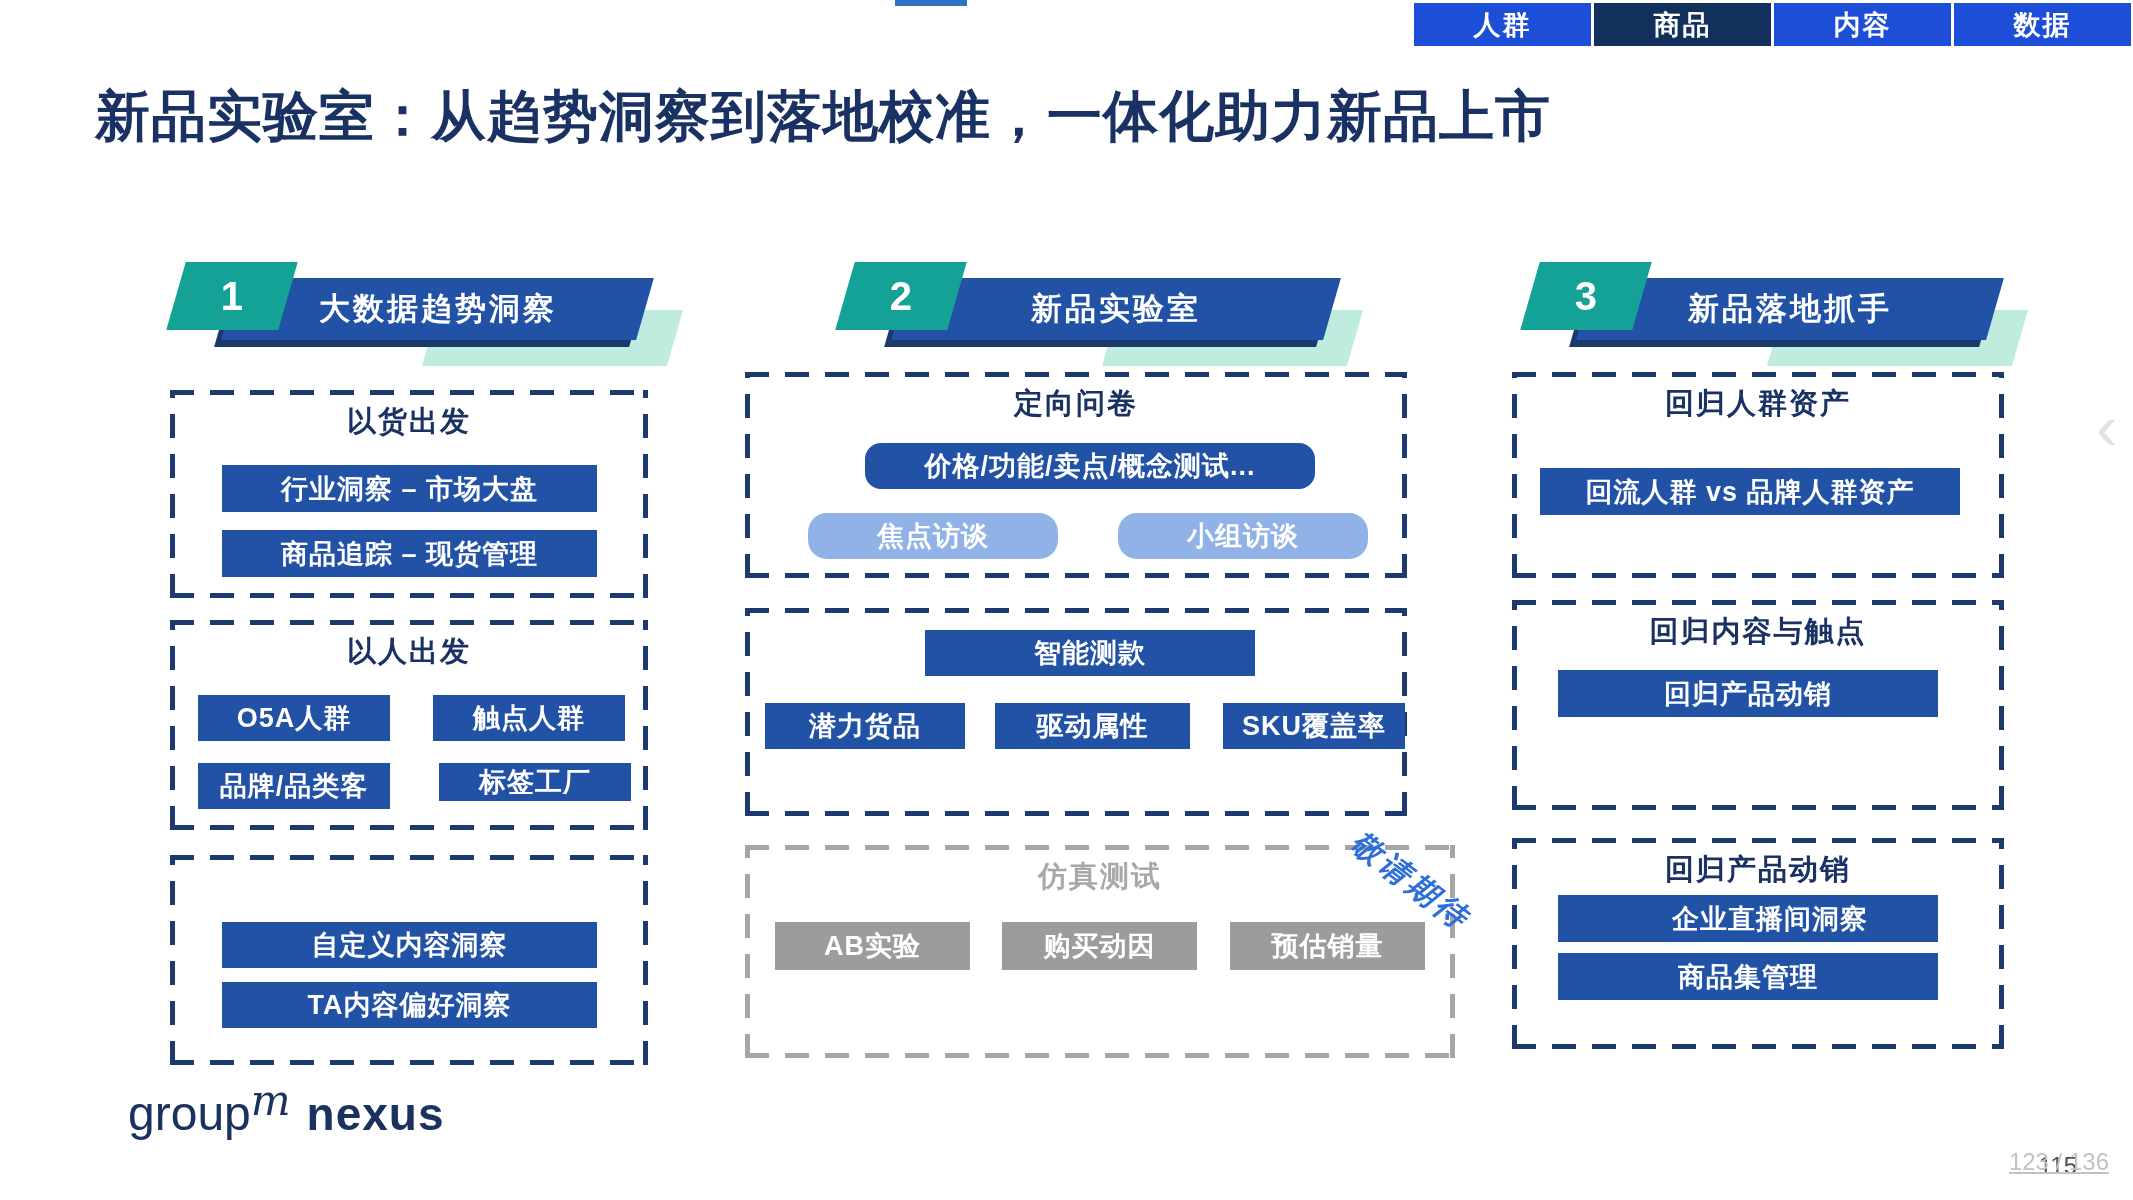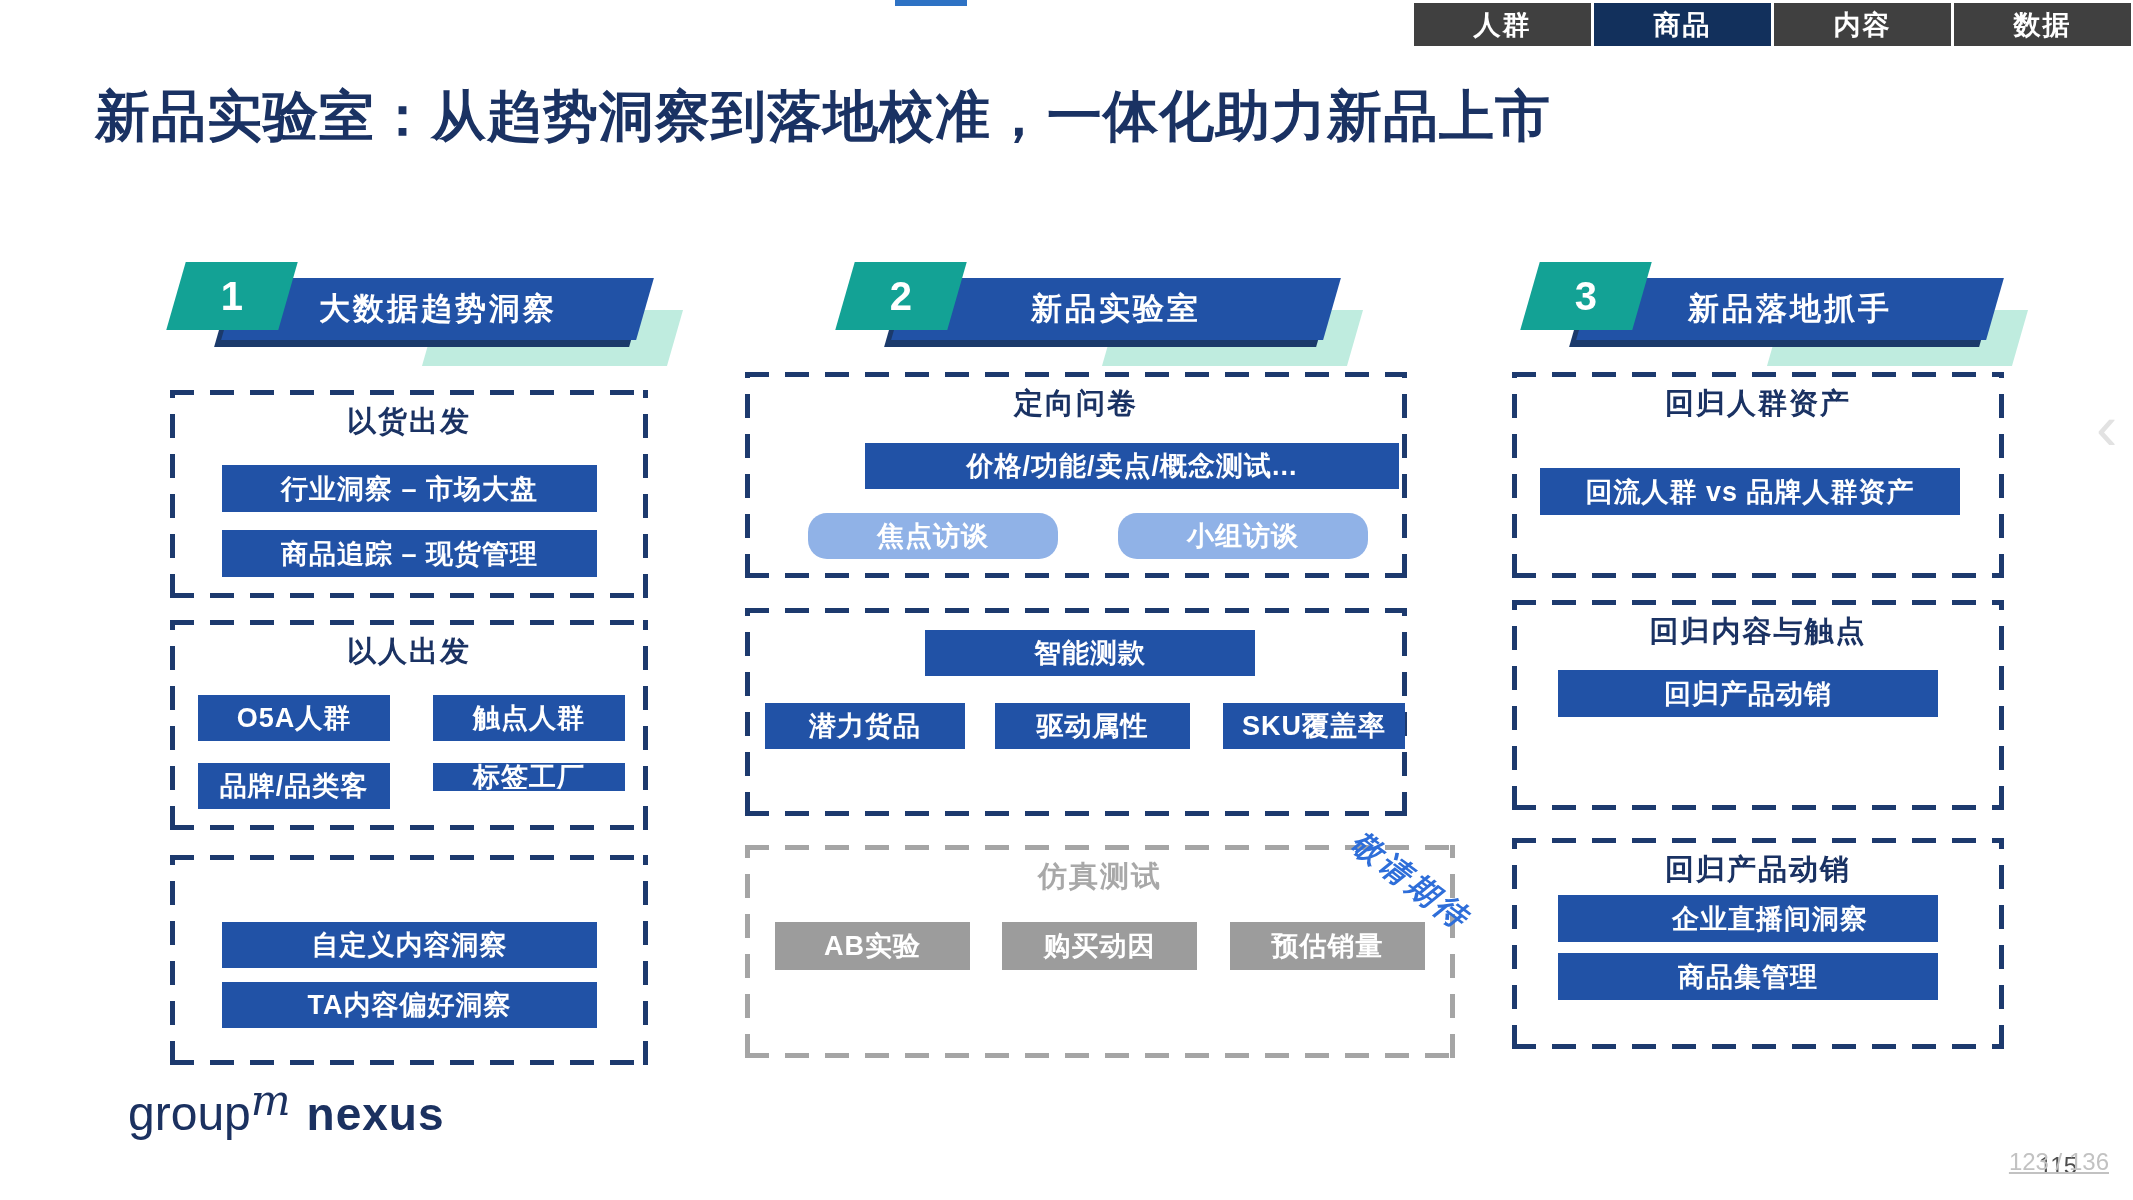--- a/index.html
+++ b/index.html
@@ -5,21 +5,21 @@
   * { margin:0; padding:0; box-sizing:border-box; }
   html,body { background:#ffffff; }
   body { font-family:"Liberation Sans","DejaVu Sans",sans-serif; }
   .slide { position:relative; width:2133px; height:1200px; background:#ffffff; overflow:hidden; }
 
   
   .top-accent { position:absolute; left:895px; top:0; width:72px; height:6px; background:#2e72c4; }
 
   
   .tabs { position:absolute; top:3px; right:2px; display:flex; gap:3px; }
-  .tab { width:177px; height:43px; background:#404040; color:#ffffff; font-weight:bold; font-size:27px;
+  .tab { width:177px; height:43px; background:#1d4ed8; color:#ffffff; font-weight:bold; font-size:27px;
          display:flex; align-items:center; justify-content:center; letter-spacing:2px; cursor:pointer; }
   .tab.active { background:#12305c; }
 
   
   .page-title { position:absolute; left:95px; top:80px; font-size:55px; font-weight:bold; color:#1a3263; letter-spacing:1px; white-space:nowrap; }
 
   
   .hdr { position:absolute; height:120px; }
   .hdr > div { position:absolute; }
   .hdr-mint { background:#bfecdf; transform:skewX(-16deg); height:56px; }
@@ -94,42 +94,42 @@
     <div class="box-title">以货出发</div>
     <div class="btn" style="left:52px; top:75px; width:375px; height:47px;">行业洞察 – 市场大盘</div>
     <div class="btn" style="left:52px; top:140px; width:375px; height:47px;">商品追踪 – 现货管理</div>
   </div>
 
   <div class="dbox" style="left:170px; top:620px; width:478px; height:210px;">
     <div class="box-title">以人出发</div>
     <div class="btn" style="left:28px; top:75px; width:192px; height:46px;">O5A人群</div>
     <div class="btn" style="left:263px; top:75px; width:192px; height:46px;">触点人群</div>
     <div class="btn" style="left:28px; top:143px; width:192px; height:46px;">品牌/品类客</div>
-    <div class="btn" style="left:263px; top:143px; width:192px; height:28px;">标签工厂</div>
+    <div class="btn" style="left:269px; top:143px; width:192px; height:38px;">标签工厂</div>
   </div>
 
   <div class="dbox" style="left:170px; top:855px; width:478px; height:210px;">
     <div class="btn" style="left:52px; top:67px; width:375px; height:46px;">自定义内容洞察</div>
     <div class="btn" style="left:52px; top:127px; width:375px; height:46px;">TA内容偏好洞察</div>
   </div>
 
   <div class="hdr" style="left:845px; top:262px; width:540px;">
     <div class="hdr-mint" style="left:265px; top:48px; width:245px;"></div>
     <div class="hdr-shadow" style="left:48px; top:23px; width:432px;"></div>
     <div class="hdr-blue" style="left:55px; top:16px; width:432px;">
       <span>新品实验室</span>
     </div>
     <div class="hdr-num" style="left:0; top:0;">
       <span>2</span>
     </div>
   </div>
 
   <div class="dbox" style="left:745px; top:372px; width:662px; height:206px;">
     <div class="box-title">定向问卷</div>
-    <div class="btn" style="left:120px; top:71px; width:534px; height:46px;">价格/功能/卖点/概念测试...</div>
+    <div class="btn" style="left:120px; top:71px; width:450px; height:46px;border-radius:16px;">价格/功能/卖点/概念测试...</div>
     <div class="btn light" style="left:63px; top:141px; width:250px; height:46px;">焦点访谈</div>
     <div class="btn light" style="left:373px; top:141px; width:250px; height:46px;">小组访谈</div>
   </div>
 
   <div class="dbox" style="left:745px; top:608px; width:662px; height:208px;">
     <div class="btn" style="left:180px; top:22px; width:330px; height:46px;">智能测款</div>
     <div class="btn" style="left:20px; top:95px; width:200px; height:46px;">潜力货品</div>
     <div class="btn" style="left:250px; top:95px; width:195px; height:46px;">驱动属性</div>
     <div class="btn" style="left:478px; top:95px; width:182px; height:46px;">SKU覆盖率</div>
   </div>

